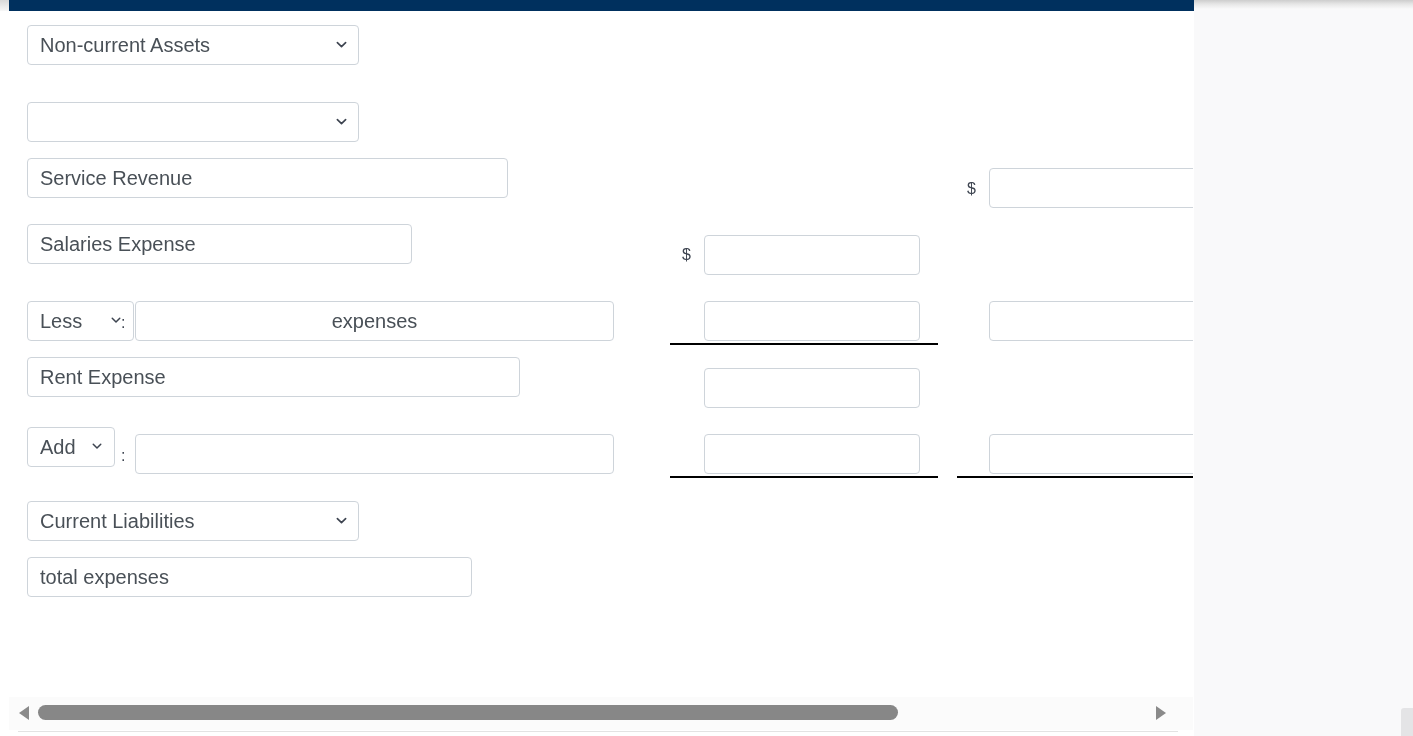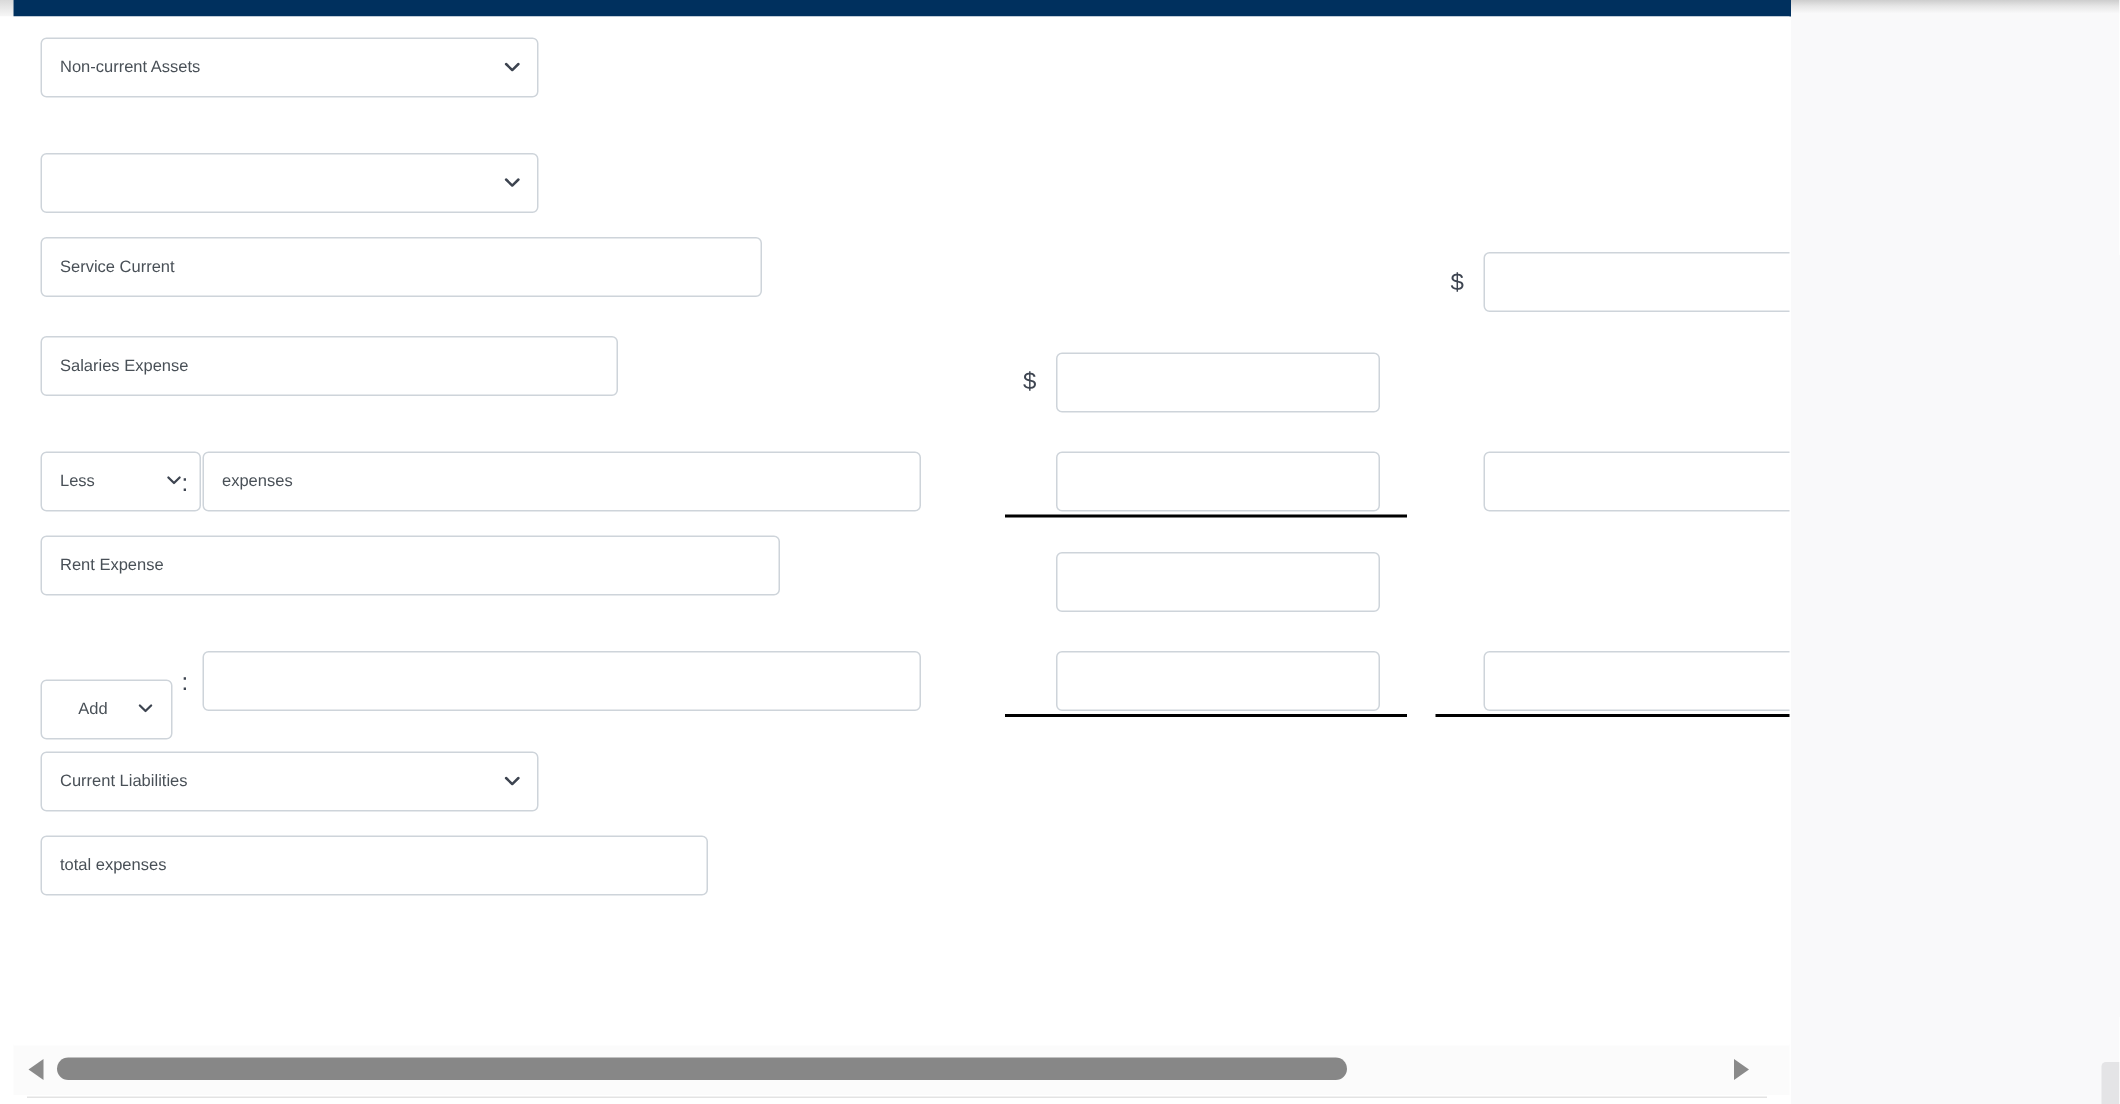--- a/index.html
+++ b/index.html
@@ -79,21 +79,21 @@
   }
 
   
   .ctrl {
     position: absolute;
     background: #ffffff;
     border: 1px solid #ced4da;
     border-radius: 4px;
     height: 40px;
     color: #495057;
-    font-size: 11px;
+    font-size: 20px;
     font-family: "Liberation Sans", sans-serif;
     display: flex;
     align-items: center;
     padding: 0 12px;
     white-space: nowrap;
     overflow: hidden;
   }
 
   .select-ctrl {
     justify-content: flex-start;
@@ -208,21 +208,21 @@
       <div class="ctrl select-ctrl" style="left:27px; top:91px; width:332px;">
         <span></span>
         <span class="chev">
           <svg viewBox="0 0 12 12" width="11" height="11">
               <path d="M1.5 4 L6 8.4 L10.5 4" fill="none" stroke="#3d4450" stroke-width="1.8" stroke-linecap="round" stroke-linejoin="round"></path>
             </svg>
         </span>
       </div>
 
       <div class="ctrl text-ctrl" style="left:27px; top:147px; width:481px;">
-        <span>Service Current</span>
+        <span>Service Revenue</span>
       </div>
       <span class="dollar" style="left:967px; top:170px;">$</span>
       <div class="ctrl text-ctrl" style="left:989px; top:157px; width:300px;">
         <span></span>
       </div>
 
       <div class="ctrl text-ctrl" style="left:27px; top:213px; width:385px;">
         <span>Salaries Expense</span>
       </div>
       <span class="dollar" style="left:682px; top:236px;">$</span>
@@ -232,39 +232,39 @@
 
       <div class="ctrl select-ctrl" style="left:27px; top:290px; width:107px;">
         <span>Less</span>
         <span class="chev">
           <svg viewBox="0 0 12 12" width="10" height="10">
               <path d="M1.5 4 L6 8.4 L10.5 4" fill="none" stroke="#3d4450" stroke-width="1.8" stroke-linecap="round" stroke-linejoin="round"></path>
             </svg>
         </span>
       </div>
       <span class="colon" style="left:121px; top:304px;">:</span>
-      <div class="ctrl text-ctrl" style="left:135px; top:290px; width:479px;">
+      <div class="ctrl text-ctrl" style="left:135px; top:290px; width:479px;justify-content:center;">
         <span>expenses</span>
       </div>
       <div class="ctrl text-ctrl" style="left:704px; top:290px; width:216px;">
         <span></span>
       </div>
       <div class="ctrl text-ctrl" style="left:989px; top:290px; width:300px;">
         <span></span>
       </div>
       <div class="rule" style="left:670px; top:332px; width:268px;"></div>
 
       <div class="ctrl text-ctrl" style="left:27px; top:346px; width:493px;">
         <span>Rent Expense</span>
       </div>
       <div class="ctrl text-ctrl" style="left:704px; top:357px; width:216px;">
         <span></span>
       </div>
 
-      <div class="ctrl select-ctrl" style="left:27px; top:442px; width:88px;justify-content:center;">
+      <div class="ctrl select-ctrl" style="left:27px; top:416px; width:88px;">
         <span>Add</span>
         <span class="chev">
           <svg viewBox="0 0 12 12" width="10" height="10">
               <path d="M1.5 4 L6 8.4 L10.5 4" fill="none" stroke="#3d4450" stroke-width="1.8" stroke-linecap="round" stroke-linejoin="round"></path>
             </svg>
         </span>
       </div>
       <span class="colon" style="left:121px; top:437px;">:</span>
       <div class="ctrl text-ctrl" style="left:135px; top:423px; width:479px;">
         <span></span>

